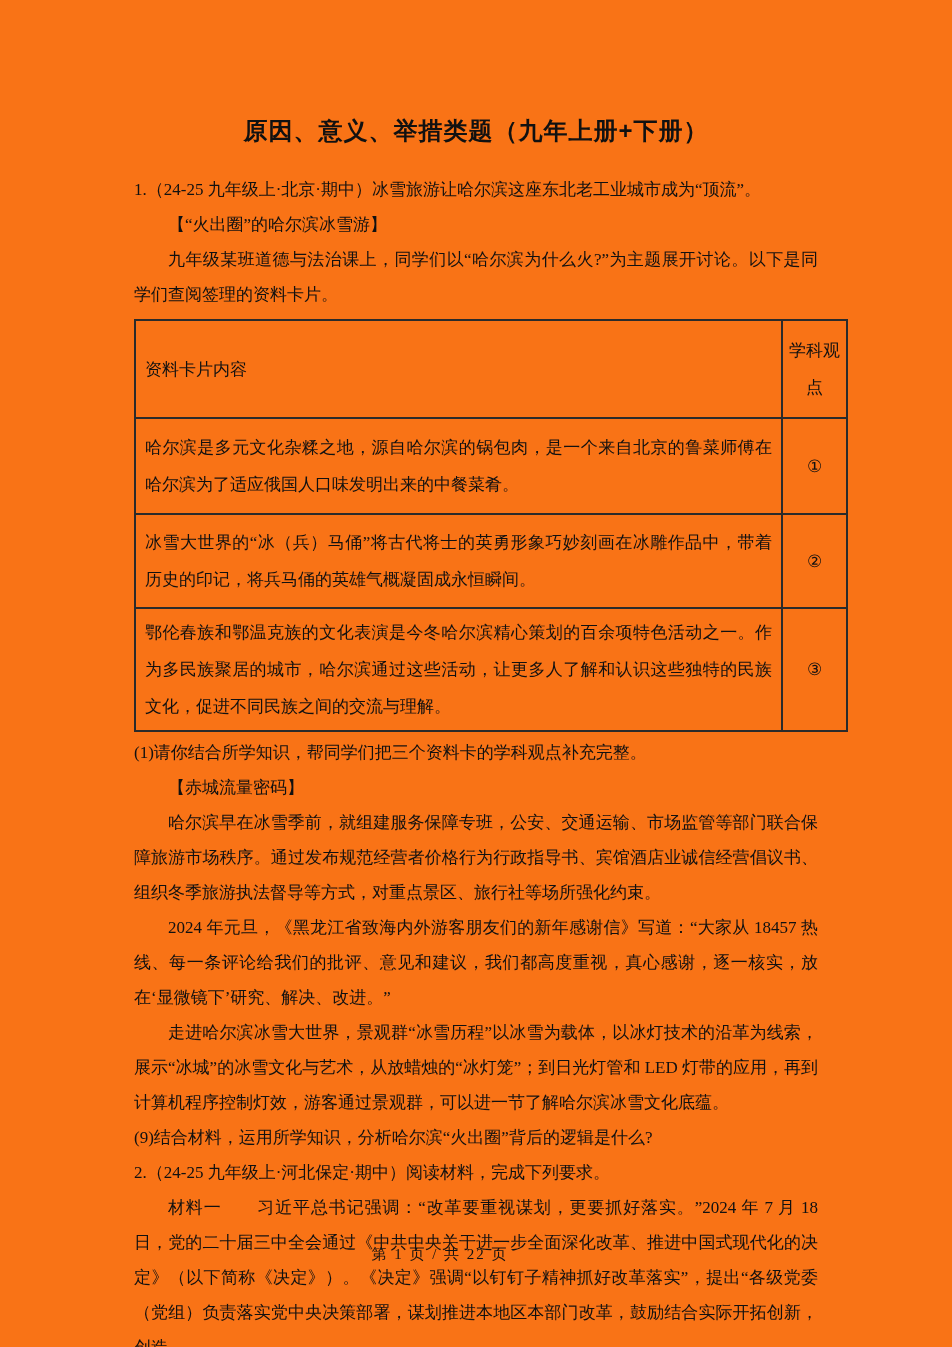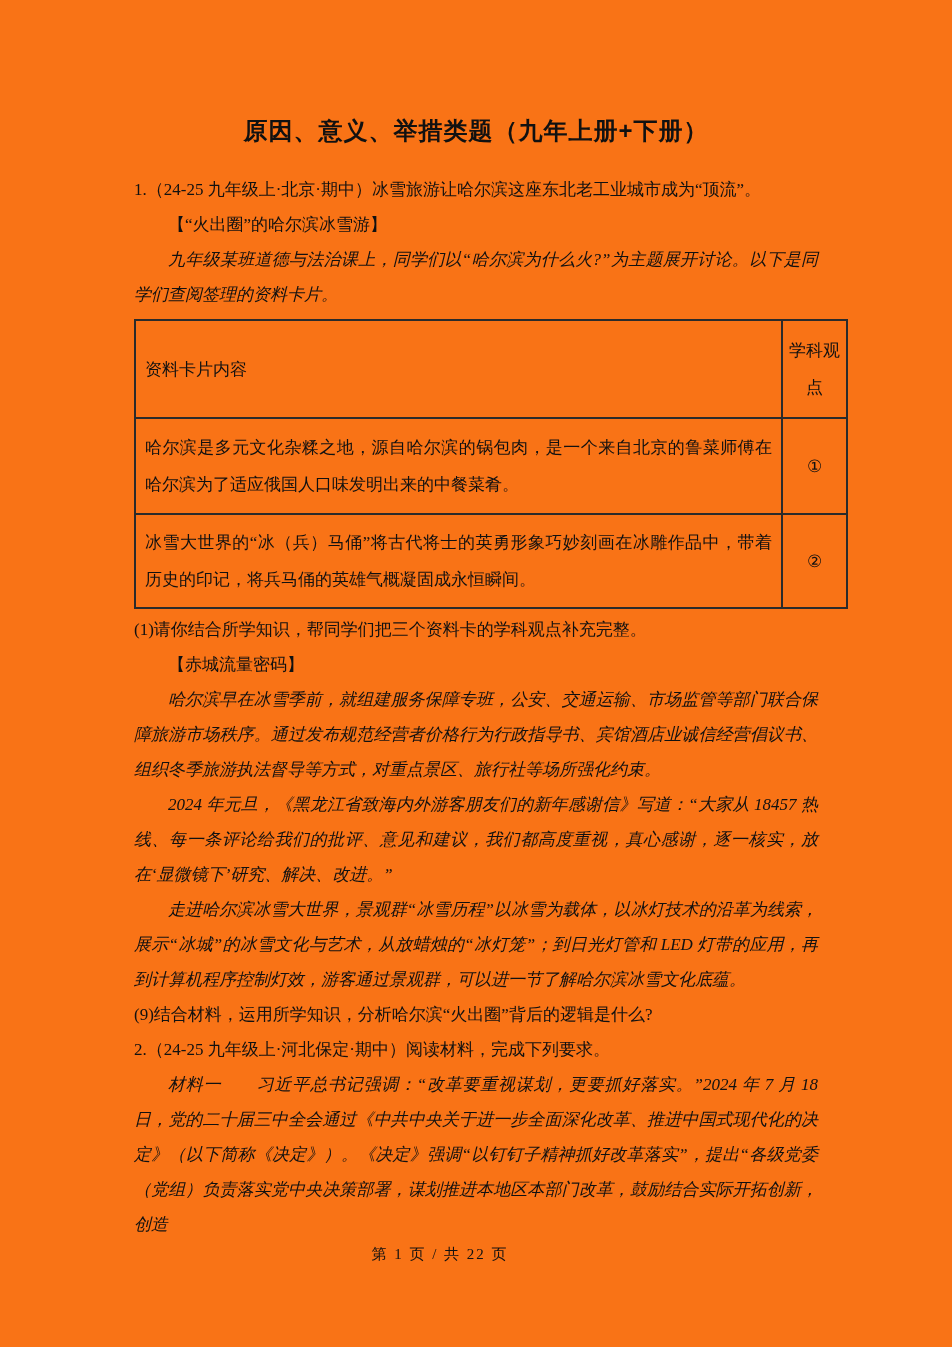--- a/index.html
+++ b/index.html
@@ -31,21 +31,20 @@
     margin: 22px auto 0 auto;
     font-size: 17px;
     line-height: 35px;
   }
   .content p { margin: 0; }
   .line { text-align: left; }
   .indent { text-indent: 2em; }
   .para {
     text-align: justify;
     text-indent: 2em;
-    font-style: italic;
   }
   table.card-table {
     border-collapse: collapse;
     width: 684px;
     margin: 7px 0 3px 0;
     table-layout: fixed;
   }
   table.card-table td {
     border: 2px solid #2b2b2b;
     font-size: 17px;
@@ -99,20 +98,24 @@
         <td class="c2">学科观点</td>
       </tr>
       <tr class="r1">
         <td class="c1">哈尔滨是多元文化杂糅之地，源自哈尔滨的锅包肉，是一个来自北京的鲁菜师傅在哈尔滨为了适应俄国人口味发明出来的中餐菜肴。</td>
         <td class="c2">①</td>
       </tr>
       <tr class="r2">
         <td class="c1">冰雪大世界的“冰（兵）马俑”将古代将士的英勇形象巧妙刻画在冰雕作品中，带着历史的印记，将兵马俑的英雄气概凝固成永恒瞬间。</td>
         <td class="c2">②</td>
       </tr>
+      <tr class="r3">
+        <td class="c1">鄂伦春族和鄂温克族的文化表演是今冬哈尔滨精心策划的百余项特色活动之一。作为多民族聚居的城市，哈尔滨通过这些活动，让更多人了解和认识这些独特的民族文化，促进不同民族之间的交流与理解。</td>
+        <td class="c2">③</td>
+      </tr>
     </tbody>
       </table>
 
     <p class="line">(1)请你结合所学知识，帮同学们把三个资料卡的学科观点补充完整。</p>
     <p class="line indent">【赤城流量密码】</p>
     <p class="para">哈尔滨早在冰雪季前，就组建服务保障专班，公安、交通运输、市场监管等部门联合保障旅游市场秩序。通过发布规范经营者价格行为行政指导书、宾馆酒店业诚信经营倡议书、组织冬季旅游执法督导等方式，对重点景区、旅行社等场所强化约束。</p>
     <p class="para">2024 年元旦，《黑龙江省致海内外游客朋友们的新年感谢信》写道：“大家从 18457 热线、每一条评论给我们的批评、意见和建议，我们都高度重视，真心感谢，逐一核实，放在‘显微镜下’研究、解决、改进。”</p>
     <p class="para">走进哈尔滨冰雪大世界，景观群“冰雪历程”以冰雪为载体，以冰灯技术的沿革为线索，展示“冰城”的冰雪文化与艺术，从放蜡烛的“冰灯笼”；到日光灯管和 LED 灯带的应用，再到计算机程序控制灯效，游客通过景观群，可以进一节了解哈尔滨冰雪文化底蕴。</p>
     <p class="line">(9)结合材料，运用所学知识，分析哈尔滨“火出圈”背后的逻辑是什么?</p>
 

